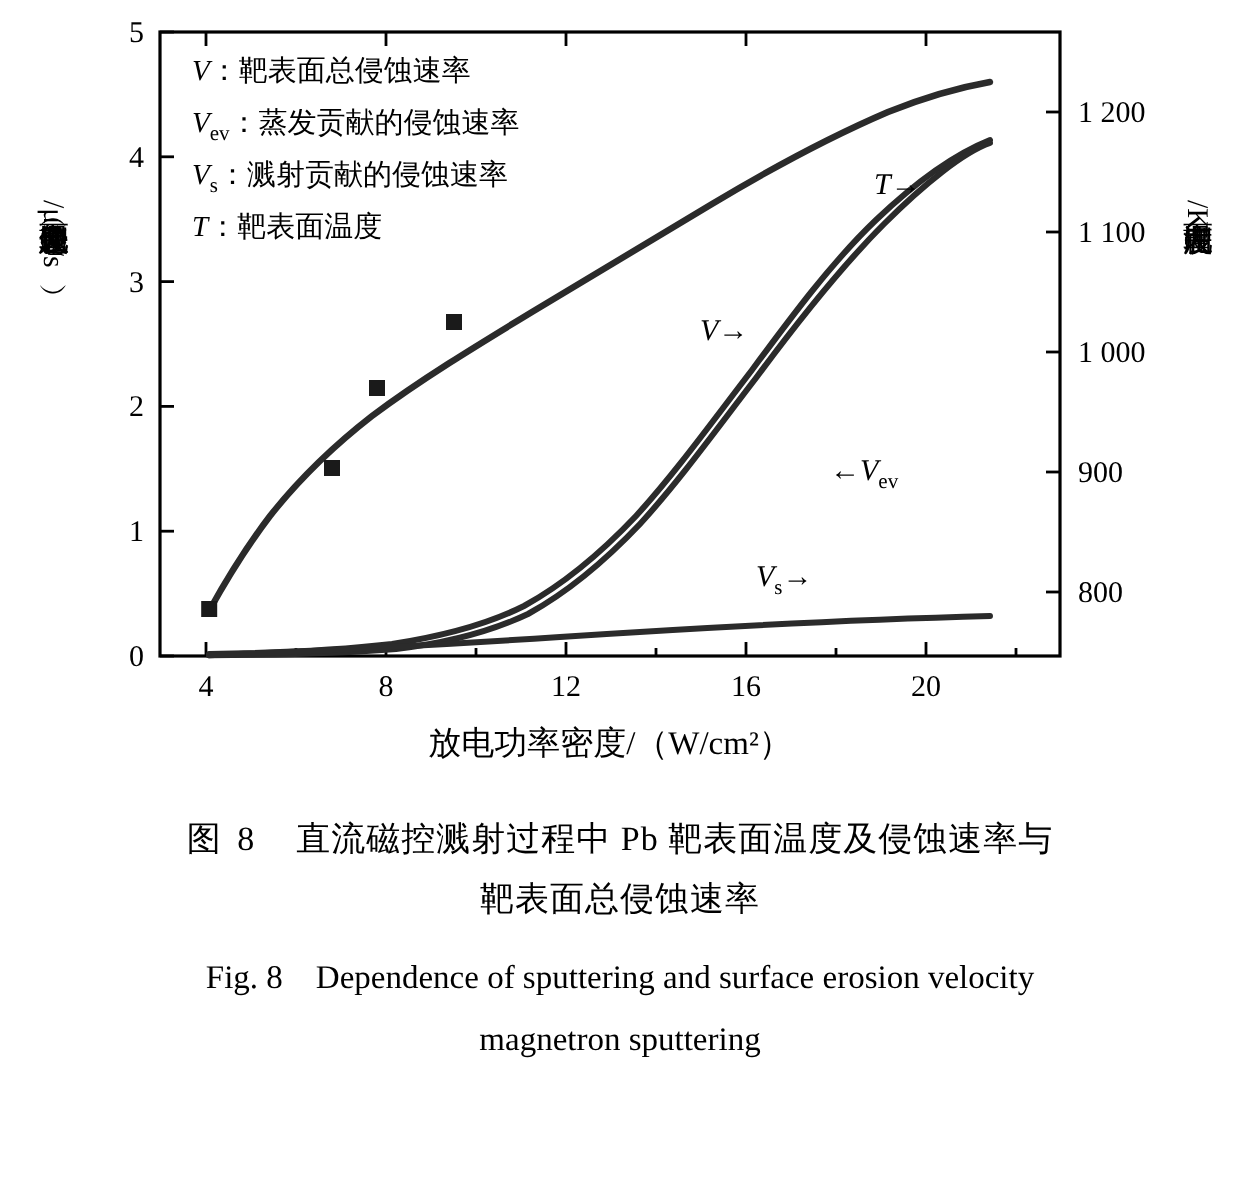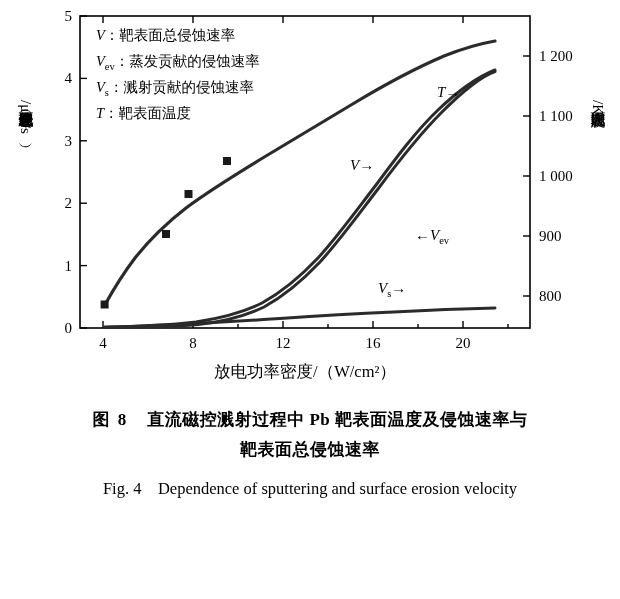--- a/index.html
+++ b/index.html
@@ -36,21 +36,20 @@
     left: 0;
     top: 405px;
     width: 620px;
     text-align: center;
   }
   .cap-cn {
     font-family: "Liberation Serif", serif;
     font-size: 17px;
     line-height: 30px;
     letter-spacing: 0.5px;
-    font-weight: bold;
   }
   .cap-cn .figno {
     letter-spacing: 2px;
   }
   .cap-en {
     font-family: "Liberation Serif", serif;
     font-size: 16.5px;
     line-height: 31px;
     margin-top: 8px;
   }
@@ -201,19 +200,20 @@
   <div class="caption-block">
     <div class="cap-cn">
       <span class="cap-line">
         <span class="figno">图 8</span>
         &nbsp;&nbsp;&nbsp;<span>直流磁控溅射过程中 Pb 靶表面温度及侵蚀速率与</span>
       </span>
       <span class="cap-line">靶表面总侵蚀速率</span>
     </div>
     <div class="cap-en">
       <span class="cap-line">
-        <span>Fig. 4</span>
+        <span>Fig. 8</span>
         &nbsp;&nbsp;&nbsp;<span>Dependence of sputtering and surface erosion velocity</span>
       </span>
+      <span class="cap-line">magnetron sputtering</span>
     </div>
   </div>
 
 </div>
 
 </body></html>

